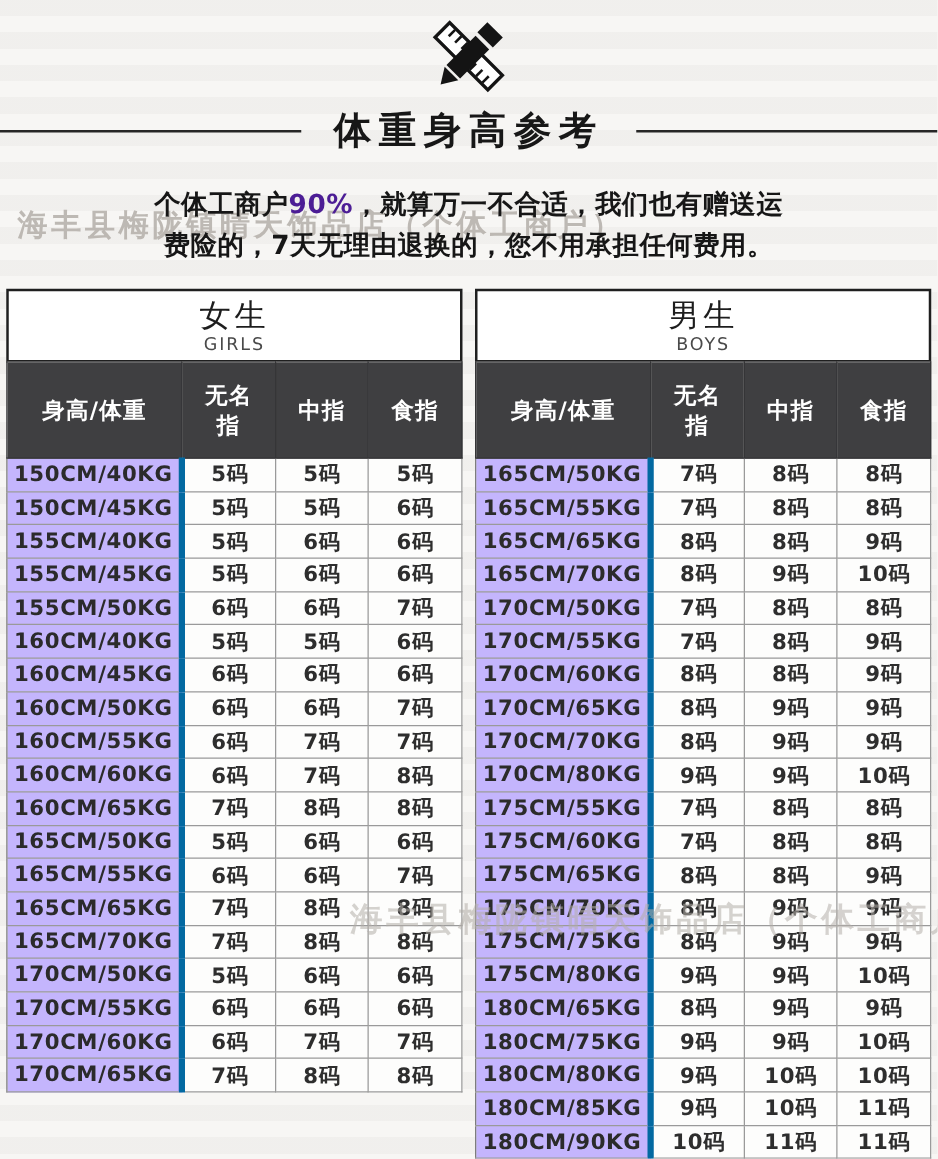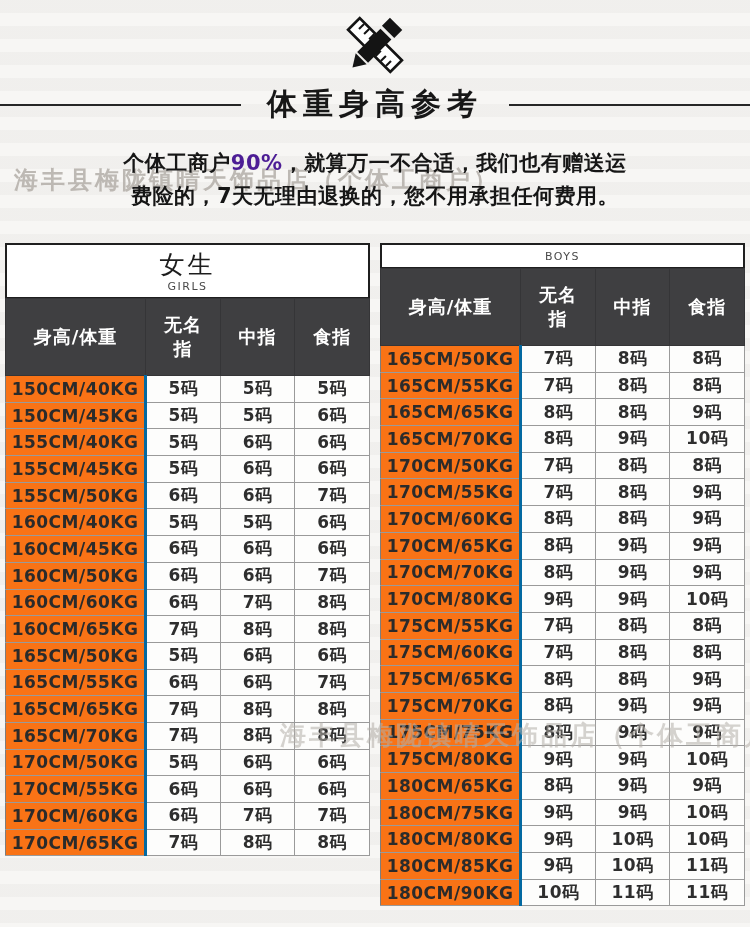--- a/index.html
+++ b/index.html
@@ -25,43 +25,43 @@
   .intro{margin:22px auto 0;font-size:21px;font-weight:700;line-height:33px;color:#161616;position:relative;z-index:2}
   .intro-line{display:block;white-space:nowrap;letter-spacing:.5px}
   .hl{color:#4c1d95}
 
   .wm{position:absolute;color:#b4afa9;white-space:nowrap;pointer-events:none;
       letter-spacing:3px;font-weight:700}
   .wm-top{top:164px;left:14px;font-size:24px;z-index:1;opacity:.85}
   .wm-mid{top:718px;left:280px;font-size:26px;z-index:6;opacity:.55}
 
   .tables{
-    position:relative;z-index:2;display:flex;gap:10px;padding:0 5px;margin-top:30px;
+    position:relative;z-index:2;display:flex;gap:10px;padding:0 5px;margin-top:18px;
   }
   .size-table{flex:1;display:flex;flex-direction:column}
   .gender-head{
     background:#fff;border:2px solid #1f1f1f;border-bottom:1px solid #1f1f1f;
     text-align:center;padding:5px 0 4px;
   }
   .g-title{font-family:"DejaVu Serif","Liberation Serif",serif;font-size:25px;line-height:30px;color:#1d1d1d;letter-spacing:3px}
-  .g-sub{font-size:11px;color:#4a4a4a;letter-spacing:1.5px;margin-top:0}
+  .g-sub{font-size:14px;color:#4a4a4a;letter-spacing:1.5px;margin-top:0}
 
   table{border-collapse:collapse;width:100%;table-layout:fixed}
   col.c-label{width:38.5%}
   col.c-val{width:20.5%}
   th{
     background:#3f3f41;color:#fff;font-size:18px;font-weight:700;
     height:43px;border:1px solid #353537;letter-spacing:1px;padding:14px;
   }
   td{
     border:1px solid #9a9a9a;background:#fdfdfc;text-align:center;
     font-size:17px;font-weight:600;color:#2e2e2e;height:25.7px;padding:0;
     letter-spacing:.5px;
   }
-  td.lbl{background:#f97316;border-left:1px solid #7d7d7d;border-right:3px solid #0369a1;color:#2b2b2b}
+  td.lbl{background:#c4b5fd;border-left:1px solid #7d7d7d;border-right:5px solid #0369a1;color:#2b2b2b}
 </style>
 </head>
 <body>
 
 <div class="wm wm-top">海丰县梅陇镇晴天饰品店（个体工商户）</div>
 <div class="wm wm-mid">海丰县梅陇镇晴天饰品店（个体工商户）</div>
 
 <div class="hero">
   <div class="icon-wrap">
     <svg width="72" height="72" viewBox="0 0 70 70" aria-hidden="true">
@@ -161,20 +161,26 @@
             <td>6码</td>
             <td>6码</td>
           </tr>
           <tr>
             <td class="lbl">160CM/50KG</td>
             <td>6码</td>
             <td>6码</td>
             <td>7码</td>
           </tr>
           <tr>
+            <td class="lbl">160CM/55KG</td>
+            <td>6码</td>
+            <td>7码</td>
+            <td>7码</td>
+          </tr>
+          <tr>
             <td class="lbl">160CM/60KG</td>
             <td>6码</td>
             <td>7码</td>
             <td>8码</td>
           </tr>
           <tr>
             <td class="lbl">160CM/65KG</td>
             <td>7码</td>
             <td>8码</td>
             <td>8码</td>
@@ -226,20 +232,21 @@
             <td>7码</td>
             <td>8码</td>
             <td>8码</td>
           </tr>
         </tbody>
     </table>
   </section>
 
   <section class="size-table">
     <div class="gender-head">
+      <div class="g-title">男生</div>
       <div class="g-sub">BOYS</div>
     </div>
     <table>
       <colgroup>
           <col class="c-label">
           <col class="c-val">
           <col class="c-val">
           <col class="c-val">
         </colgroup>
       <thead>

